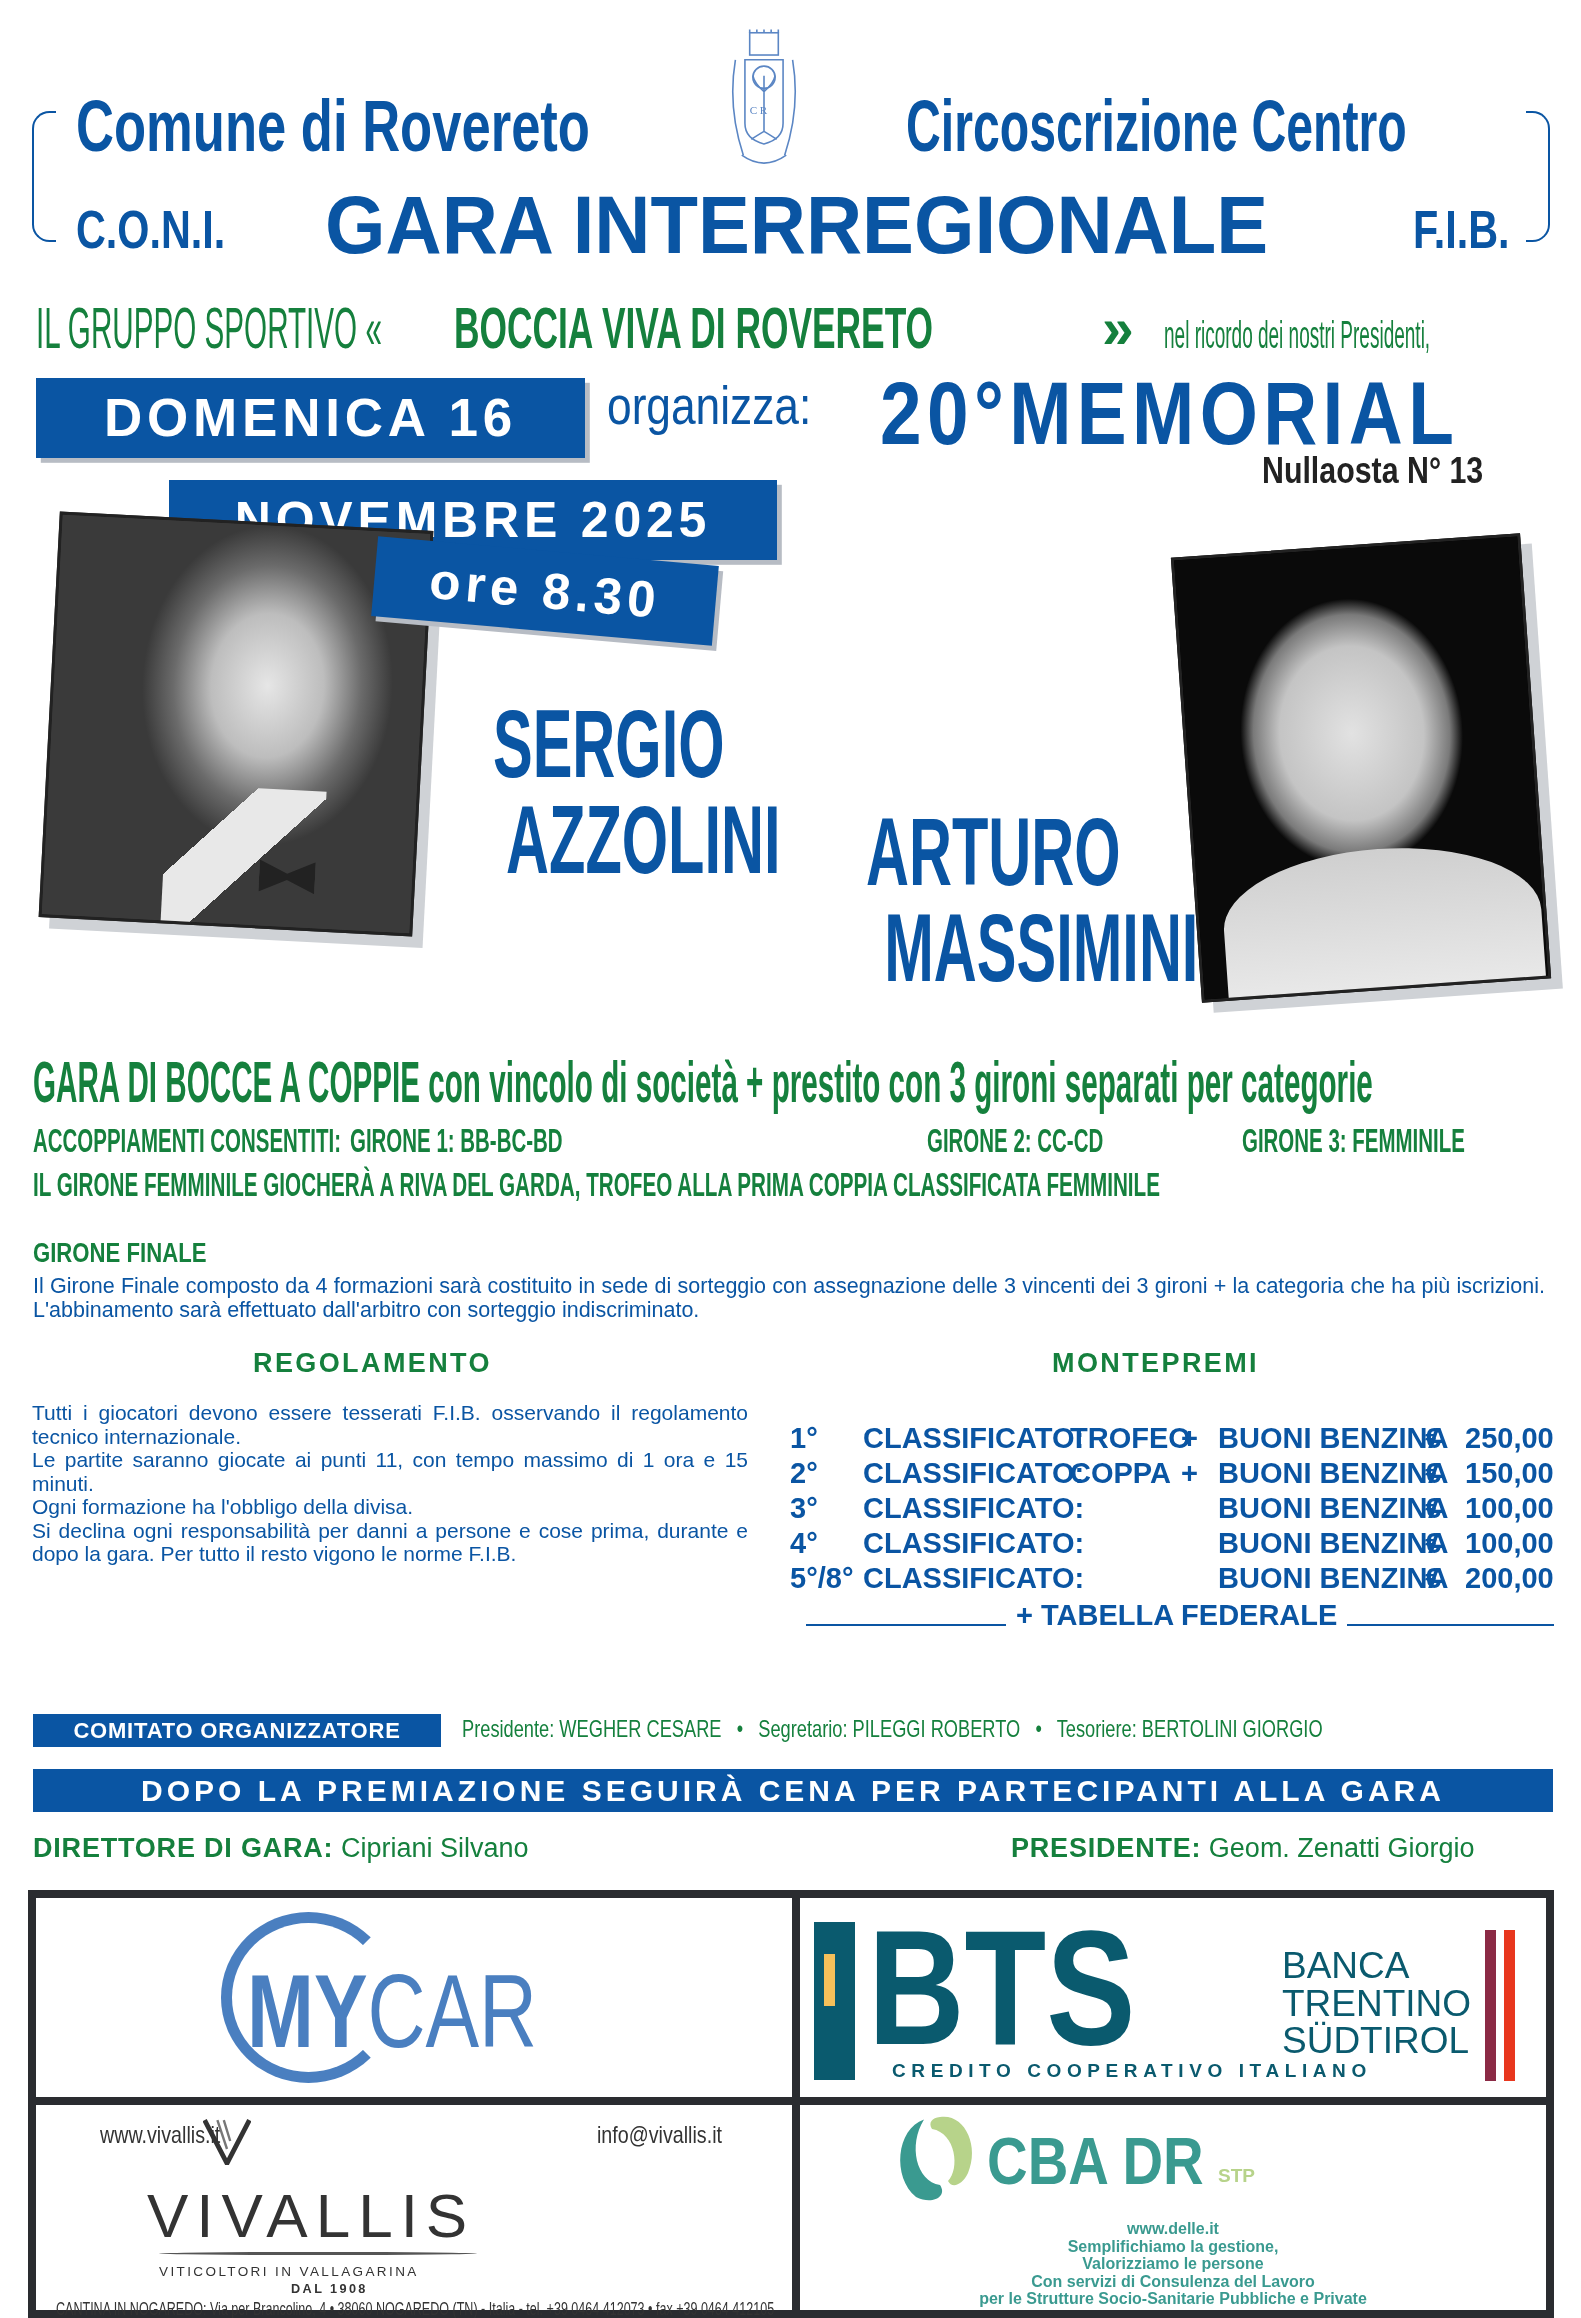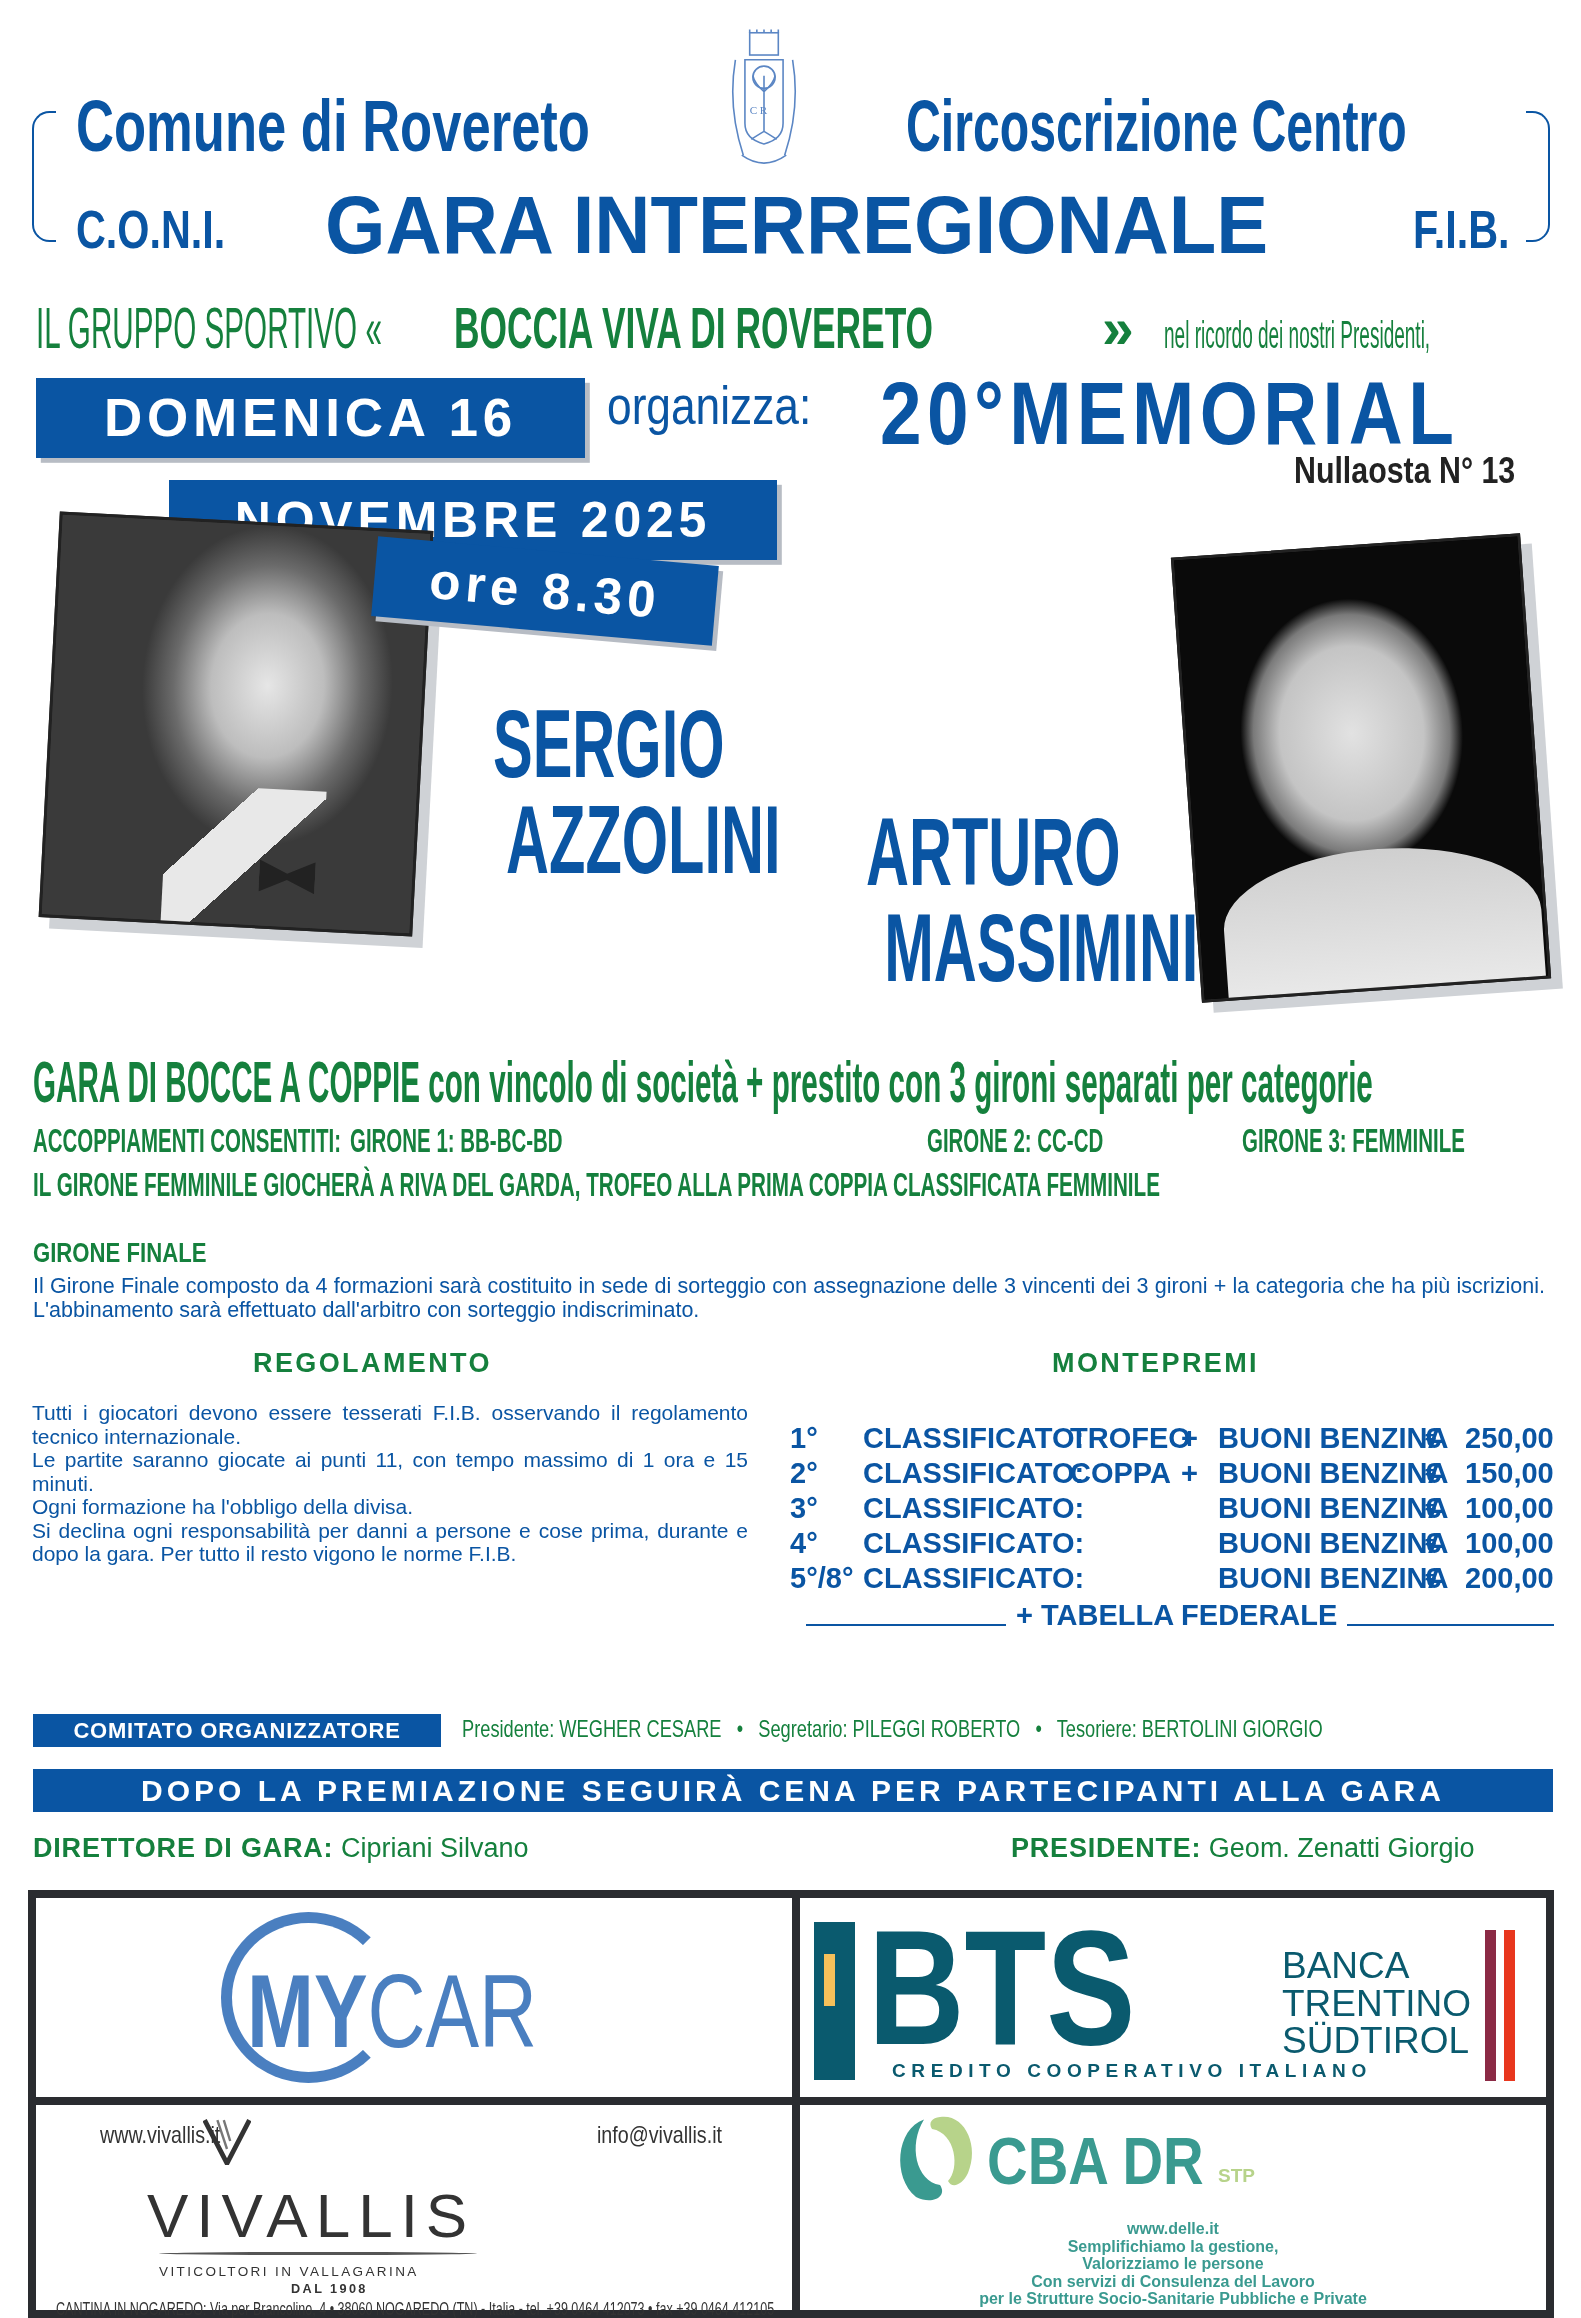--- a/index.html
+++ b/index.html
@@ -83,21 +83,21 @@
 
 <div class="abs box-blue" style="left:36px; top:378px; width:549px; height:80px; font-size:53px; line-height:80px;">
   <span>DOMENICA 16</span>
 </div>
 <div class="abs" style="left:607px; top:374px; font-size:54px; color:#0a55a3; white-space:nowrap;">
   <span class="narrow" style="transform:scaleX(0.82);">organizza:</span>
 </div>
 <div class="abs hdr-big" style="left:880px; top:362px; font-size:89px; font-weight:900; letter-spacing:6.4px;">
   <span class="narrow" style="transform:scaleX(0.84);">20°MEMORIAL</span>
 </div>
-<div class="abs" style="left:1294px; top:450px; font-size:37px; font-weight:bold; color:#222; white-space:nowrap;text-decoration:underline;">
+<div class="abs" style="left:1262px; top:450px; font-size:37px; font-weight:bold; color:#222; white-space:nowrap;text-decoration:underline;">
   <span class="narrow" style="transform:scaleX(0.82);">Nullaosta N° 13</span>
 </div>
 
 <div class="abs box-blue" style="left:169px; top:480px; width:608px; height:80px; font-size:50px; line-height:80px;">
   <span>NOVEMBRE 2025</span>
 </div>
 
 <div class="abs photo" style="left:49px; top:521px; width:374px; height:406px; transform:rotate(3deg);">
   <div class="photo-inner" style="background: radial-gradient(ellipse 34% 40% at 58% 40%, #e6e6e6 0%, #bdbdbd 45%, #6b6b6b 75%, #3a3a3a 100%), #3a3a3a;"></div>
   <div class="abs" style="left:119px; top:263px; width:159px; height:143px; background: linear-gradient(135deg, transparent 30%, #e8e8e8 30%, #e8e8e8 55%, transparent 55%);"></div>

